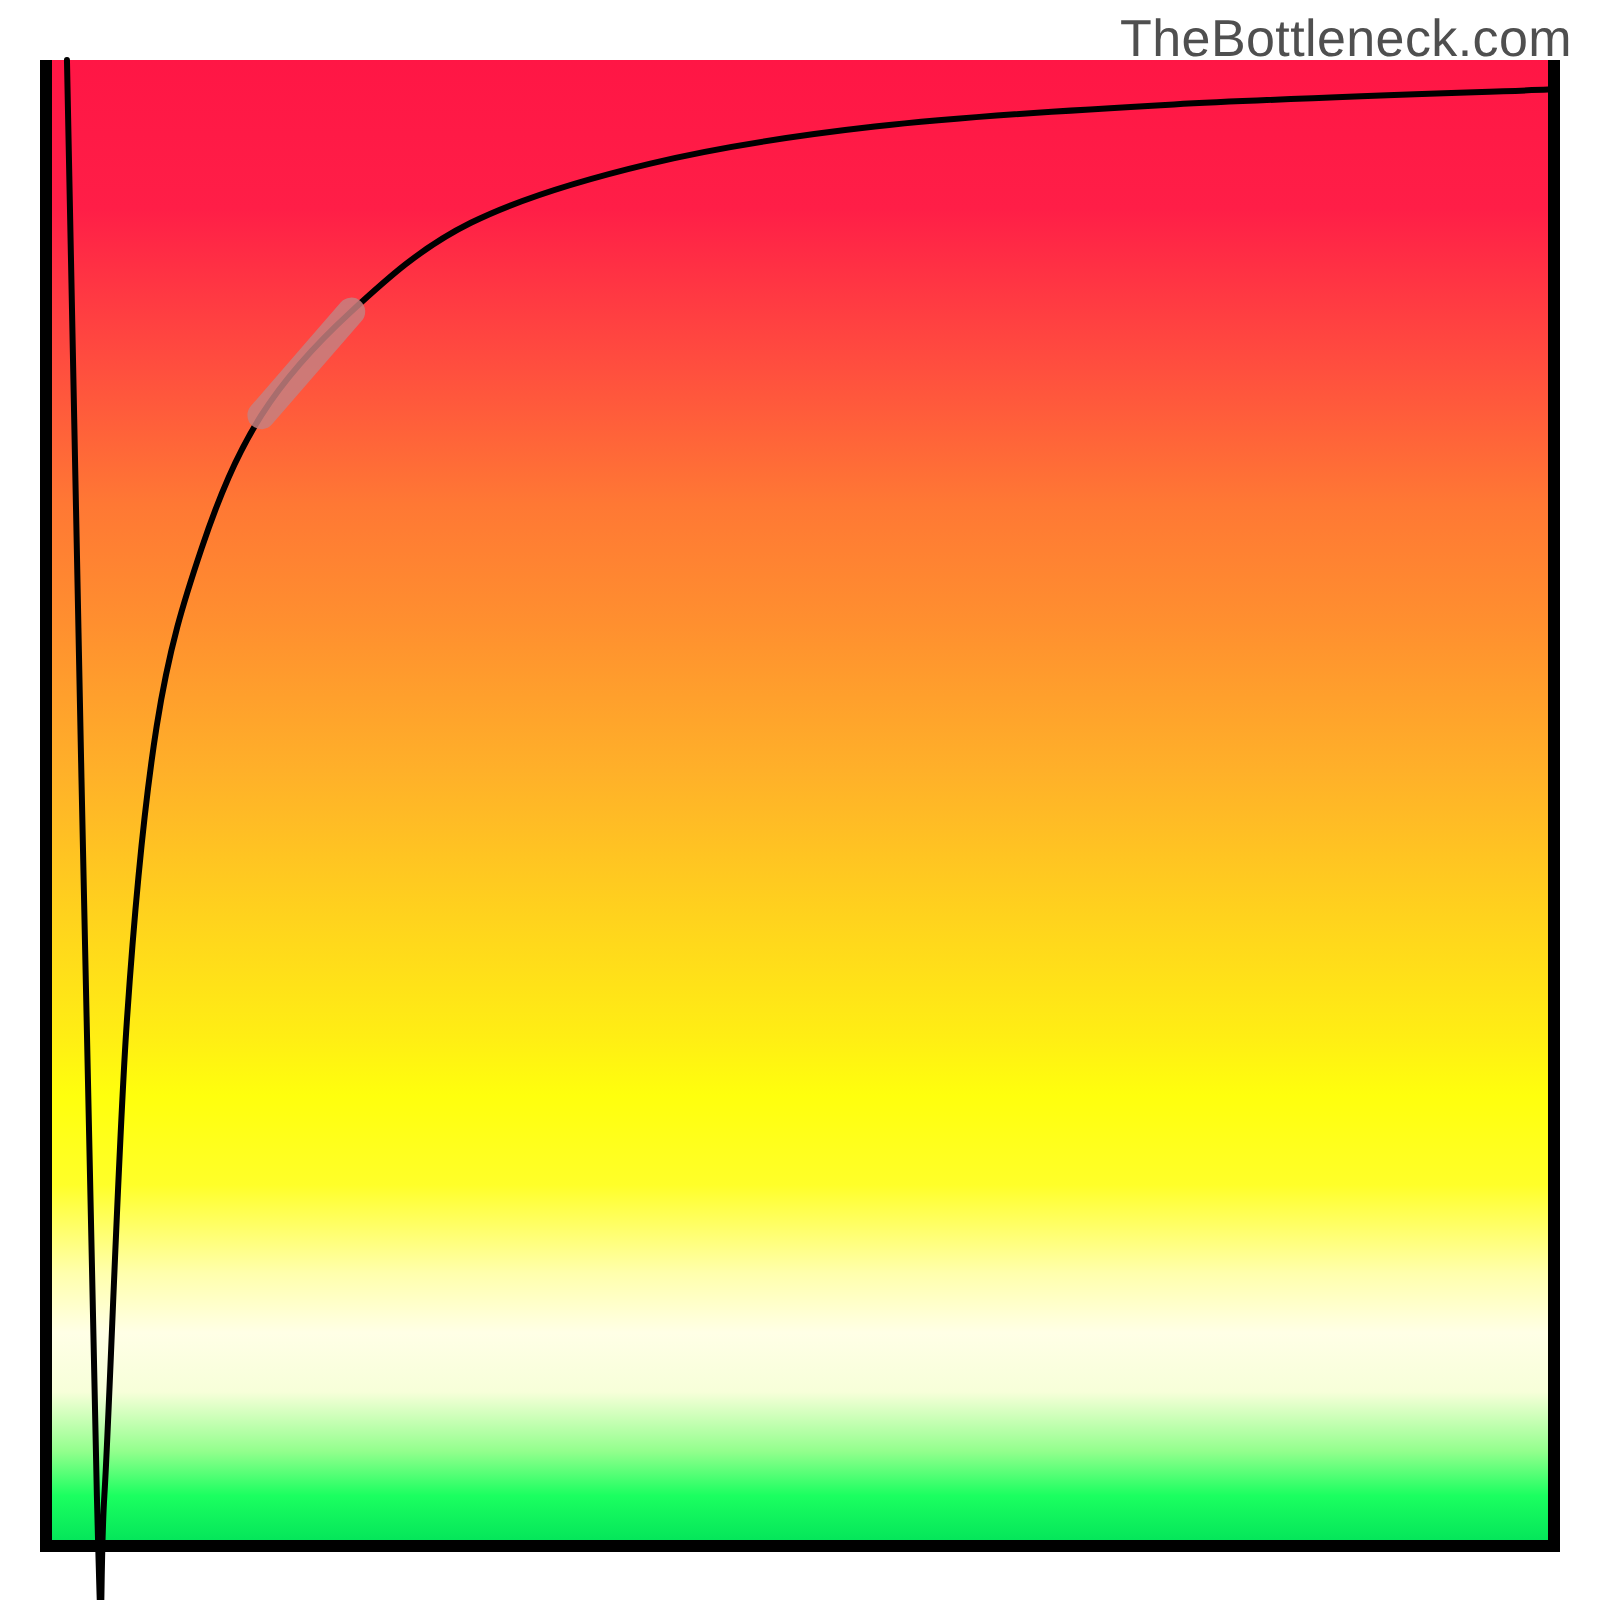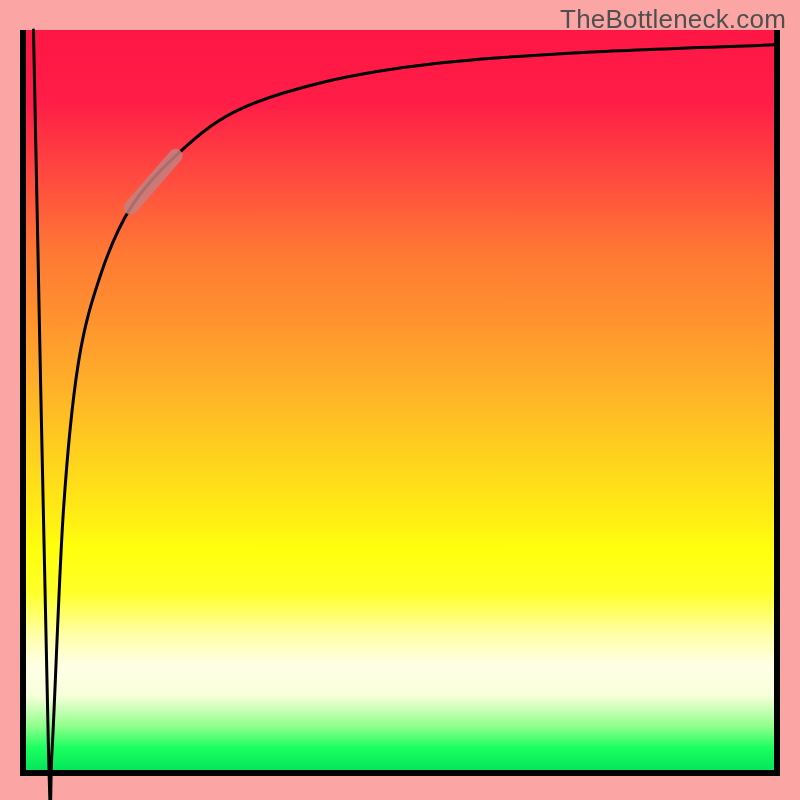--- a/index.html
+++ b/index.html
@@ -8,21 +8,21 @@
     width: 800px;
     height: 800px;
     overflow: hidden;
     background: #000;
     font-family: Arial, Helvetica, sans-serif;
   }
   .frame {
     position: relative;
     width: 800px;
     height: 800px;
-    background: #fca5a5;
+    background: #ffffff;
   }
   .watermark {
     position: absolute;
     top: 4px;
     right: 14px;
     color: #4f4f4f;
     font-size: 26px;
     font-weight: 500;
     letter-spacing: 0.2px;
     z-index: 30;

